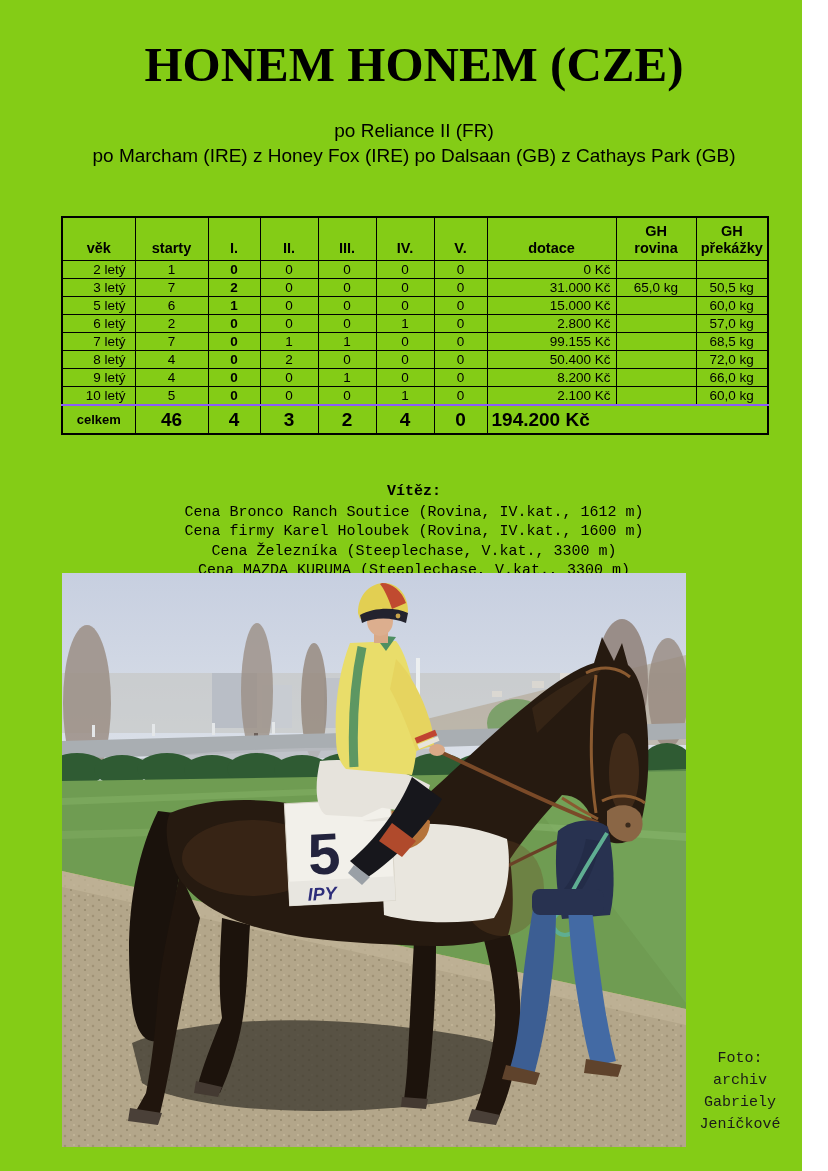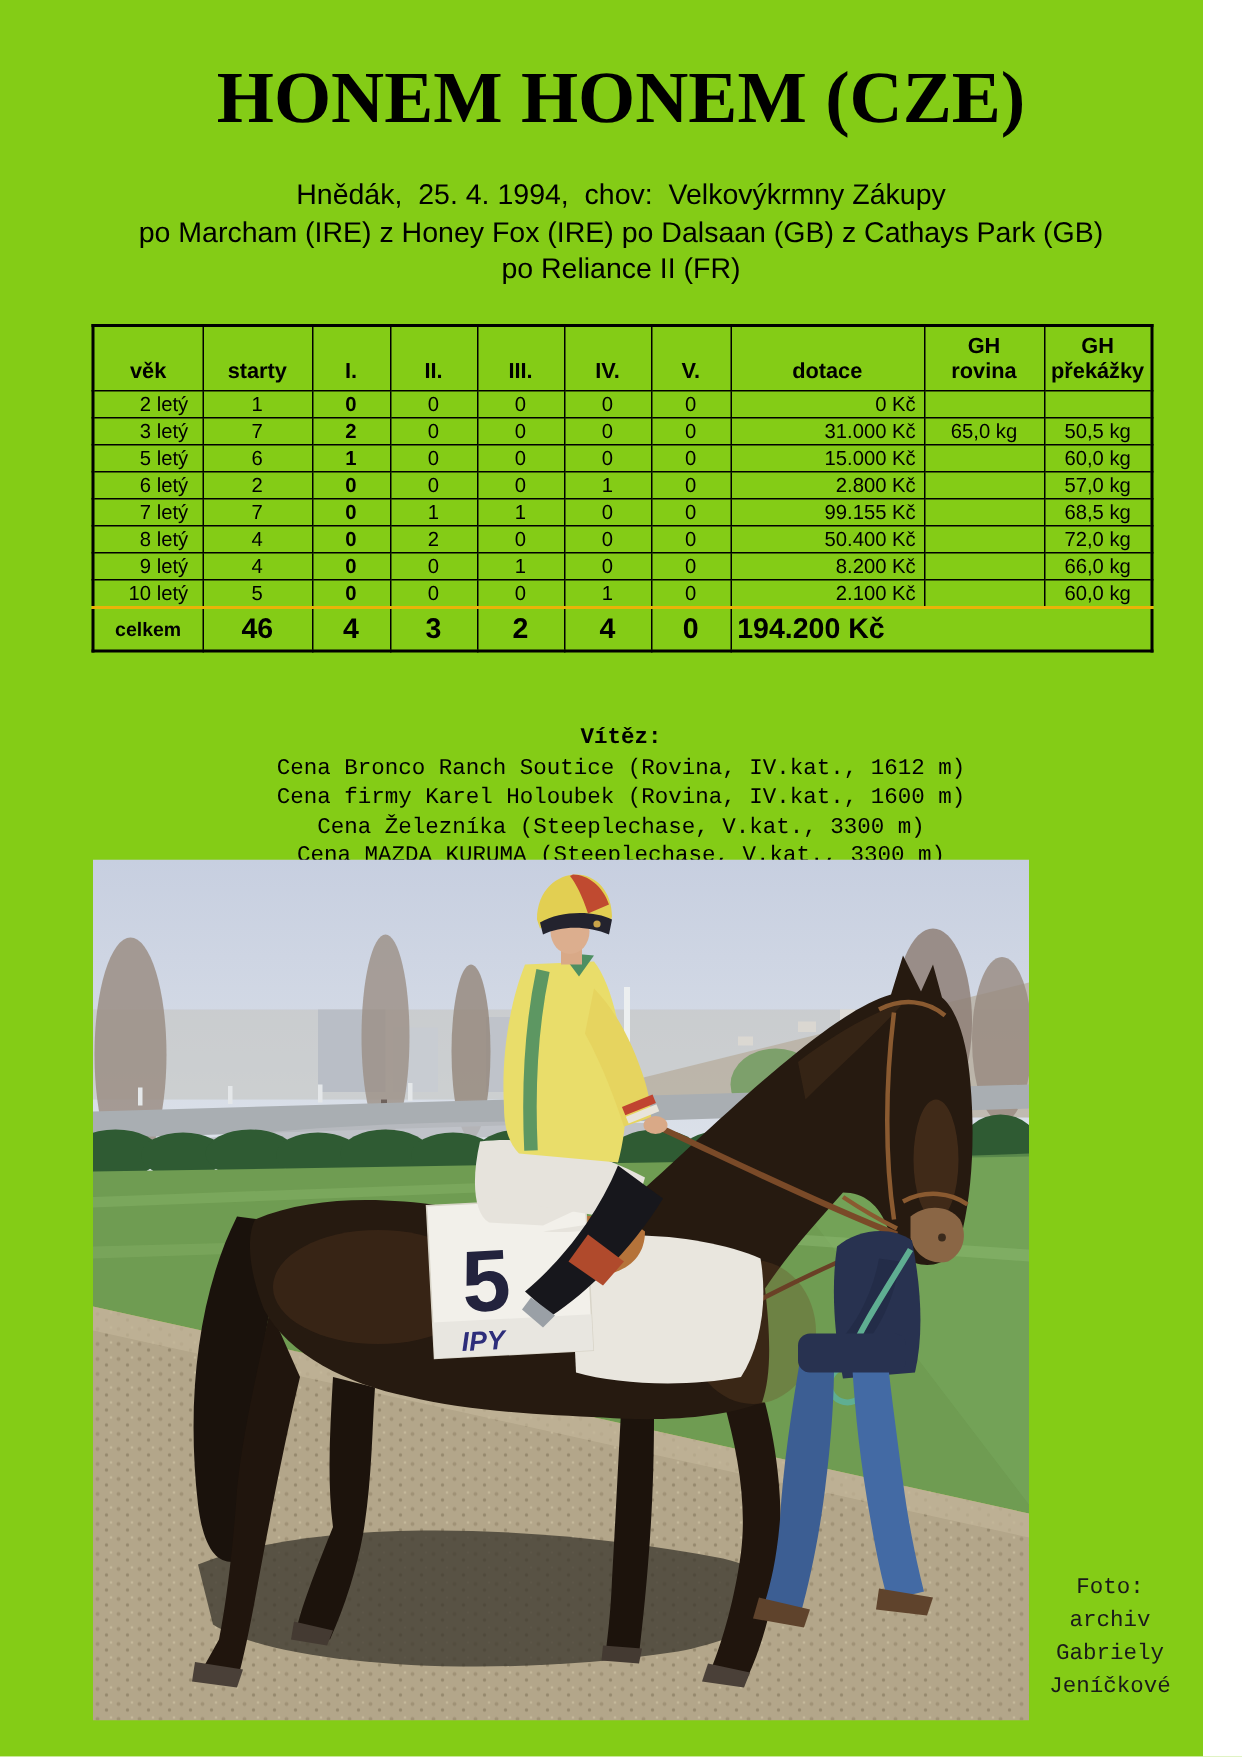--- a/index.html
+++ b/index.html
@@ -15,42 +15,41 @@
   table.stats{border:2px solid #000;}
   .stats th,.stats td{border:1px solid #000;padding:0 4px;overflow:hidden;}
   .stats th{font-weight:bold;font-size:14.5px;vertical-align:bottom;text-align:center;
             white-space:pre-line;line-height:1.22;height:40px;padding-bottom:2px;}
   .stats td{height:17px;line-height:16px;}
   .stats td.c0{text-align:right;padding-right:9px;}
   .stats td.c1,.stats td.c2,.stats td.c3,.stats td.c4,.stats td.c5,.stats td.c6{text-align:center;}
   .stats td.c7{text-align:right;padding-right:5px;}
   .stats td.c8,.stats td.c9{text-align:center;}
   .stats td.boldcol{font-weight:bold;}
-  .stats tr.total-row td{border-top:2px solid #eab308;height:27px;font-weight:bold;}
+  .stats tr.total-row td{border-top:2px solid #8b5cf6;height:27px;font-weight:bold;}
   .stats tr.total-row td.tlabel{font-size:13px;text-align:center;}
   .stats tr.total-row td.tnum{font-size:19px;text-align:center;}
   .stats tr.total-row td.tdot{font-size:19px;text-align:left;padding-left:4px;}
   .winners{position:absolute;top:482px;left:0;width:828px;text-align:center;font-size:15px;line-height:19.6px;font-family:Liberation Mono, monospace;}
   .winners .winners-heading{font-weight:bold;margin-bottom:1px;}
   .photo{position:absolute;left:62px;top:573px;width:624px;height:574px;}
   .photo svg{display:block;}
   .caption{position:absolute;left:684px;top:1048px;width:112px;text-align:center;
            font-size:15px;line-height:22px;color:#1a1a1a;font-family:Liberation Mono, monospace;}
 </style>
 </head>
 <body>
 
 <div class="page">
 
   <div class="title">HONEM HONEM (CZE)</div>
 
   <div class="subtitle">
-    <div>Hnědák,  25. 4. 1994,  chov:  Velkovýkrmny Zákupy</div>
+    <div>po Reliance II (FR)</div>
     <div>po Marcham (IRE) z Honey Fox (IRE) po Dalsaan (GB) z Cathays Park (GB)</div>
-    <div>po Reliance II (FR)</div>
   </div>
 
   <table class="stats">
     <colgroup>
       <col style="width:73px">
         <col style="width:73px">
         <col style="width:52px">
       <col style="width:58px">
         <col style="width:58px">
         <col style="width:58px">

